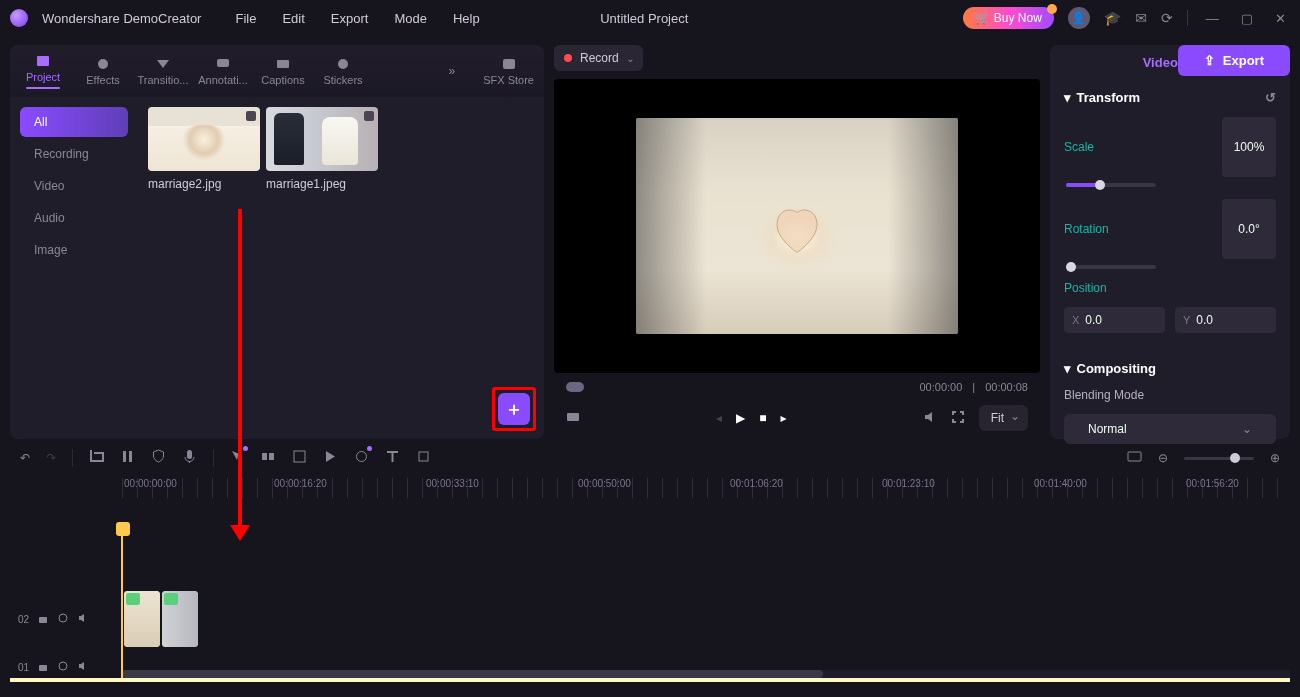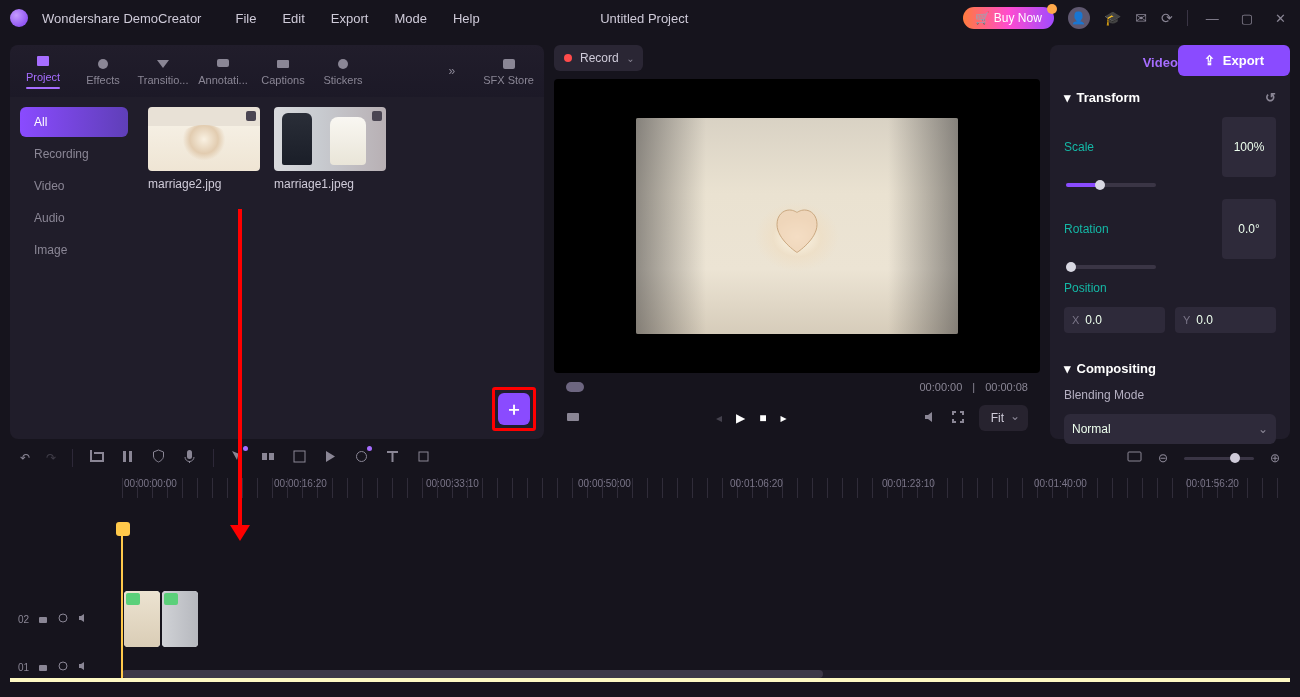--- a/index.html
+++ b/index.html
@@ -43,21 +43,21 @@
   .tab.active{color:var(--accent2);}
   .tab-ind{height:2px;width:34px;background:var(--accent2);border-radius:2px;margin-top:2px;}
   .tab svg{width:16px;height:16px;fill:currentColor;}
   .tab-more{margin-left:auto;color:var(--muted);}
   .tab-sfx{margin-left:6px;color:var(--muted);font-size:11px;display:flex;flex-direction:column;align-items:center;gap:2px;}
   
   .lib-body{flex:1;display:flex;background:var(--panel);border-radius:0 0 8px 8px;position:relative;}
   .sidebar{width:128px;padding:8px 0;}
   .side-item{padding:8px 14px;color:var(--muted);font-size:12px;border-radius:6px;margin:2px 10px;cursor:pointer;}
   .side-item.active{background:linear-gradient(90deg,var(--accent),#5f3fb8);color:#fff;}
-  .media-grid{flex:1;padding:10px;display:flex;gap:14px;align-content:flex-start;flex-wrap:wrap;}
+  .media-grid{flex:1;padding:10px;display:flex;gap:6px;align-content:flex-start;flex-wrap:wrap;}
   .media-item{width:112px;}
   .thumb{width:112px;height:64px;border-radius:4px;background:#333;position:relative;overflow:hidden;}
   .thumb-m2{background:linear-gradient(180deg,#e8e1d6 0%,#e8e1d6 30%,#f5efe3 30%,#efe5d4 100%);}
   .thumb-m2::after{content:"";position:absolute;left:28px;top:18px;width:56px;height:36px;background:radial-gradient(circle at 50% 40%,#f9f1e2 0%,#e2ccb0 40%,transparent 60%);border-radius:50%;}
   .thumb-m1{background:linear-gradient(90deg,#d9dadd 0%,#c8cbd0 40%,#b8b0b4 100%);}
   .thumb-m1::before{content:"";position:absolute;left:8px;top:6px;width:30px;height:52px;background:linear-gradient(#2a2e38,#1a1e28);border-radius:6px 6px 2px 2px;}
   .thumb-m1::after{content:"";position:absolute;right:20px;top:10px;width:36px;height:48px;background:linear-gradient(#f9f7f2,#e9e5d8);border-radius:8px 8px 4px 4px;}
   .thumb .tag{position:absolute;top:4px;right:4px;width:10px;height:10px;background:#4a4552;border-radius:2px;}
   .media-name{margin-top:6px;font-size:12px;color:var(--text);}
   
@@ -104,21 +104,21 @@
   .prop{padding:6px 14px;display:flex;align-items:center;gap:8px;color:var(--muted);font-size:12px;}
   .prop-label{width:70px;color:#14b8a6;}
   .val-box{background:#2e2a3a;border-radius:4px;padding:23px 10px;color:#efe;font-size:12px;width:54px;text-align:center;margin-left:auto;}
   .slider{flex:0 0 90px;height:4px;background:#3a3545;border-radius:2px;position:relative;margin-left:2px;}
   .slider-fill{position:absolute;left:0;top:0;height:100%;background:var(--accent);border-radius:2px;}
   .slider-thumb{position:absolute;top:-3px;width:10px;height:10px;border-radius:50%;background:#d8d8e2;}
   .pos-row{display:flex;gap:10px;padding:6px 14px;}
   .pos-box{flex:1;background:#2e2a3a;border-radius:4px;padding:6px 8px;display:flex;align-items:center;gap:6px;color:#efe;font-size:12px;}
   .pos-box .ax{color:#7a7588;font-size:11px;}
   .divider{height:1px;background:#2d2838;margin:8px 14px;}
-  .blend-select{margin:6px 14px;background:#2e2a3a;border-radius:6px;padding:8px 8px;color:#efe;font-size:12px;display:flex;align-items:center;}
+  .blend-select{margin:6px 14px;background:#2e2a3a;border-radius:6px;padding:8px 24px;color:#efe;font-size:12px;display:flex;align-items:center;}
   .blend-select::after{content:"⌄";margin-left:auto;color:var(--muted);}
   
   
   .export-row{position:absolute;right:10px;top:45px;}
   .export-btn{background:var(--accent);color:#fff;border-radius:6px;padding:8px 26px;font-size:13px;font-weight:600;display:flex;align-items:center;gap:8px;}
   
   
   .timeline-wrap{position:absolute;left:0;right:0;top:440px;bottom:0;padding:0 10px;}
   .tl-toolbar{height:36px;display:flex;align-items:center;gap:16px;padding:0 10px;color:var(--muted);}
   .tl-toolbar .grp-sep{width:1px;height:18px;background:#2d2838;}

